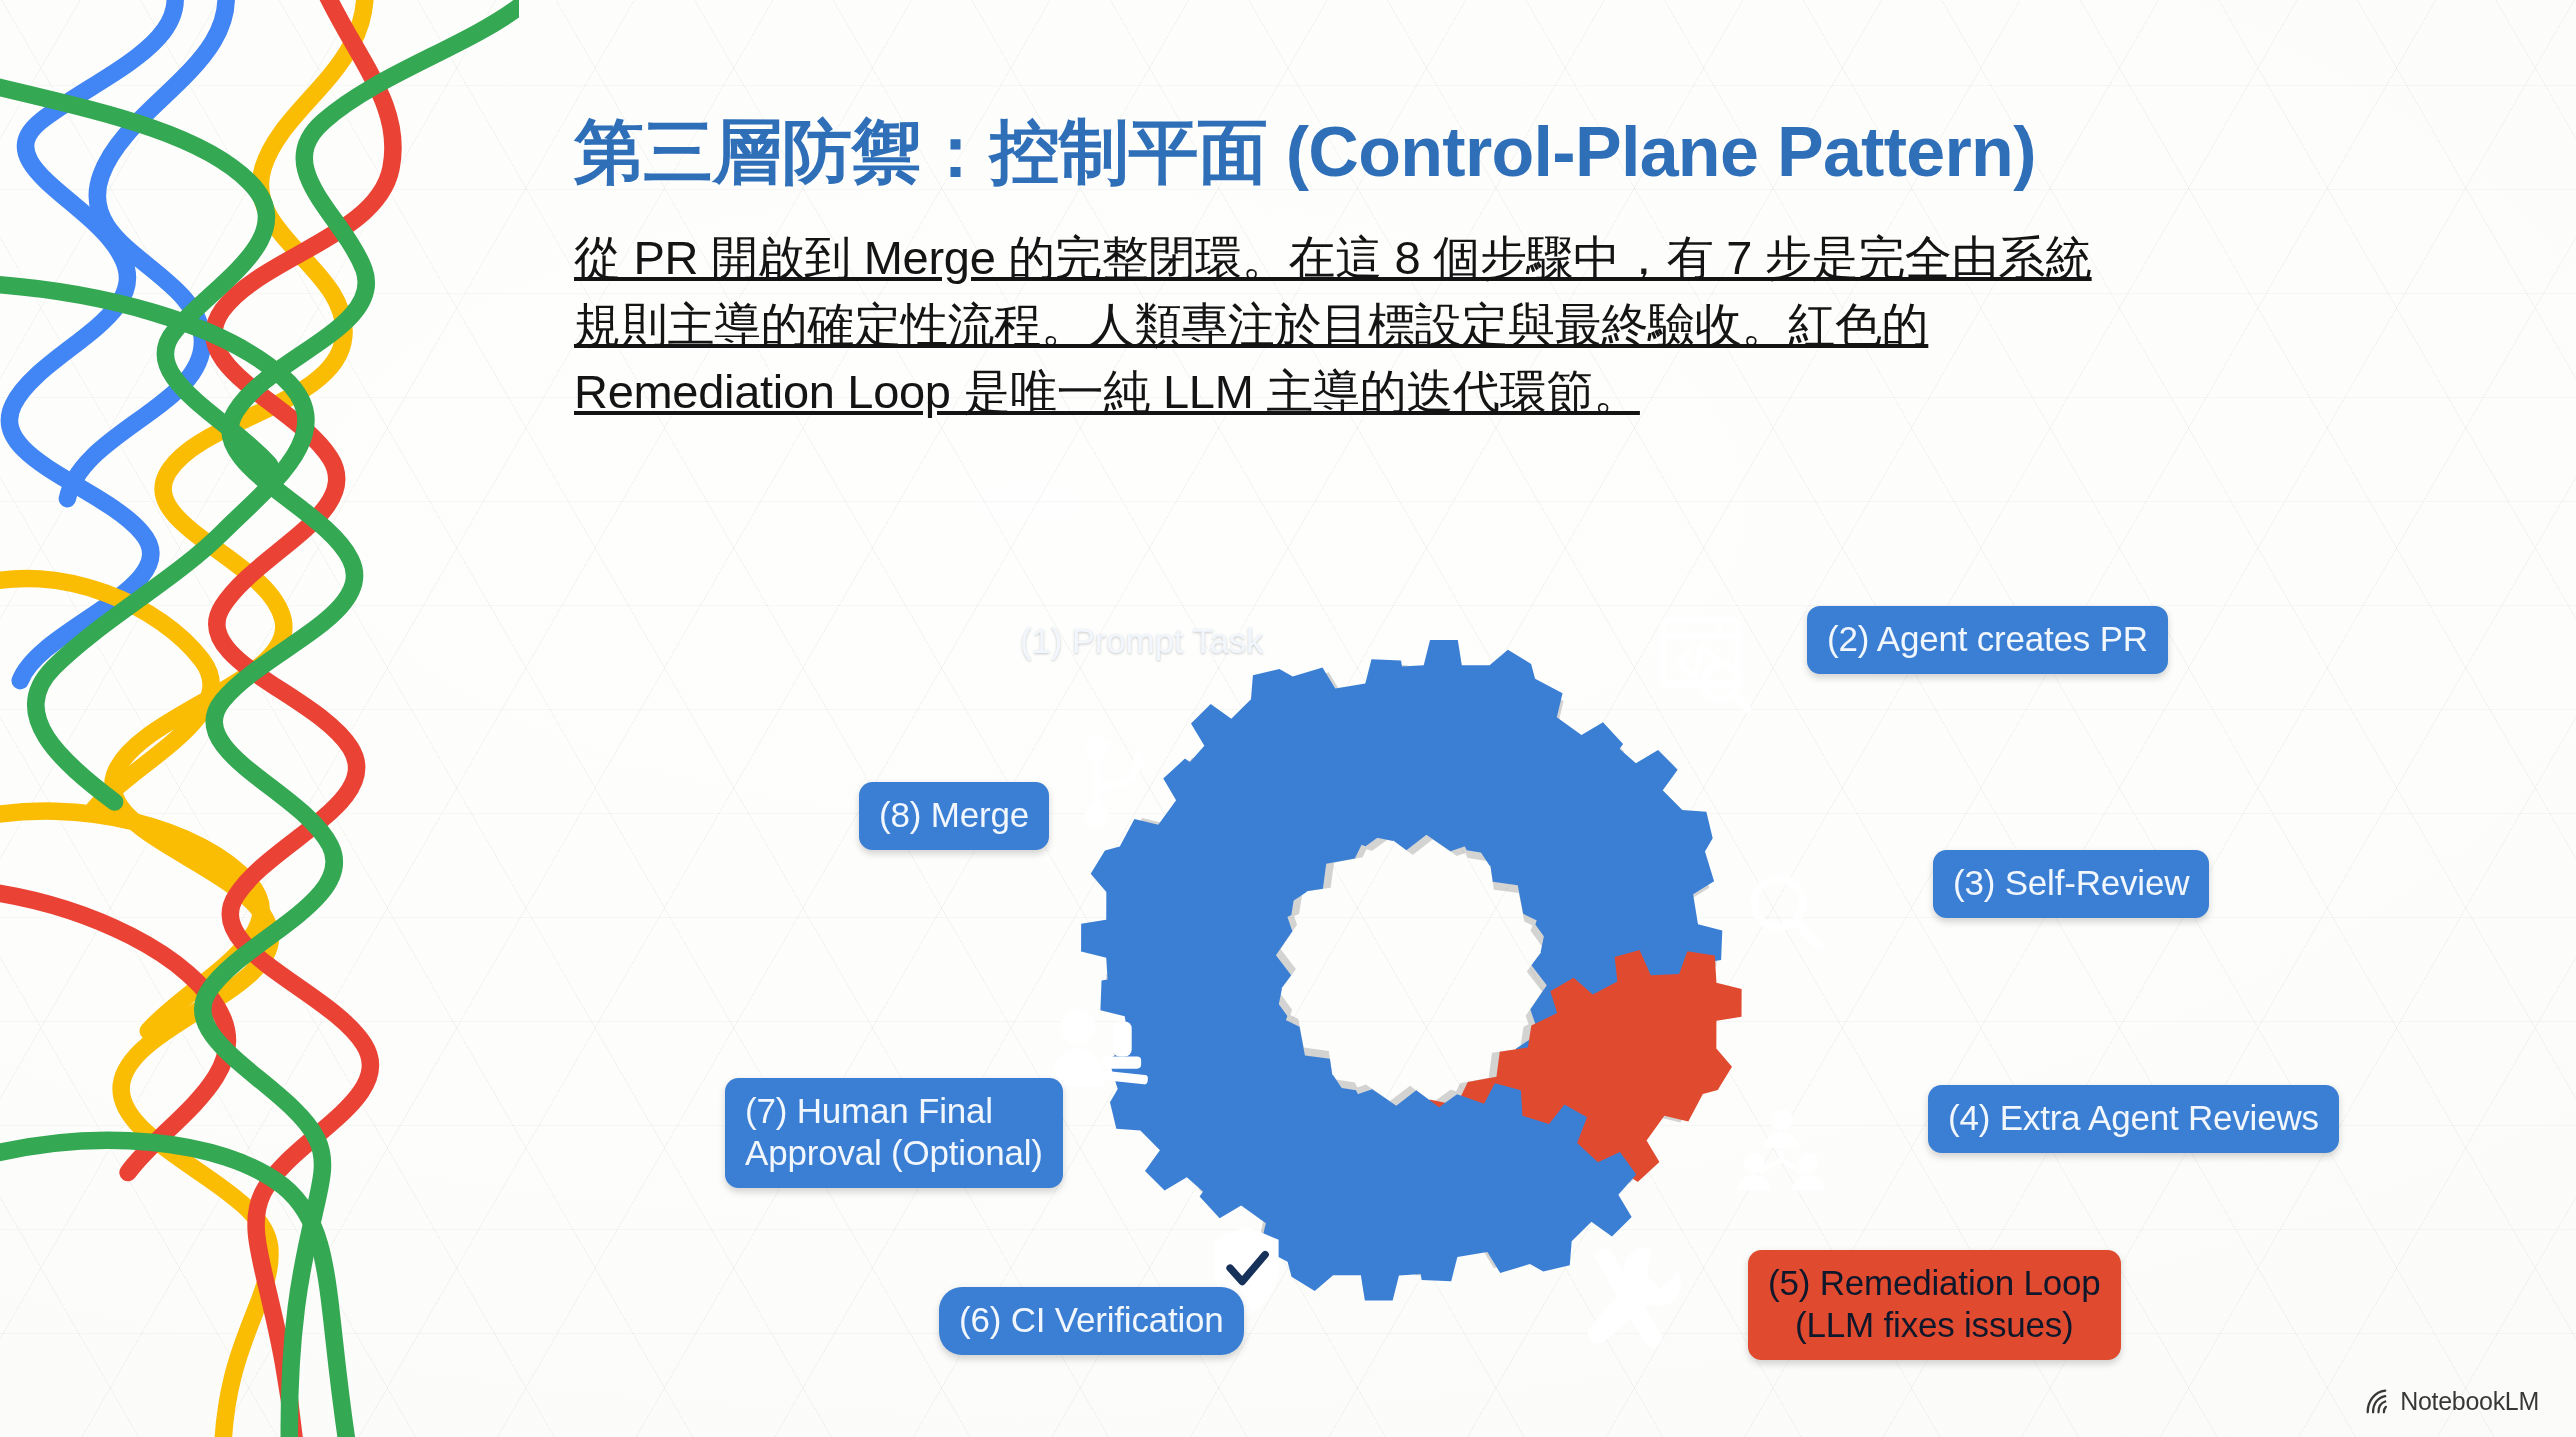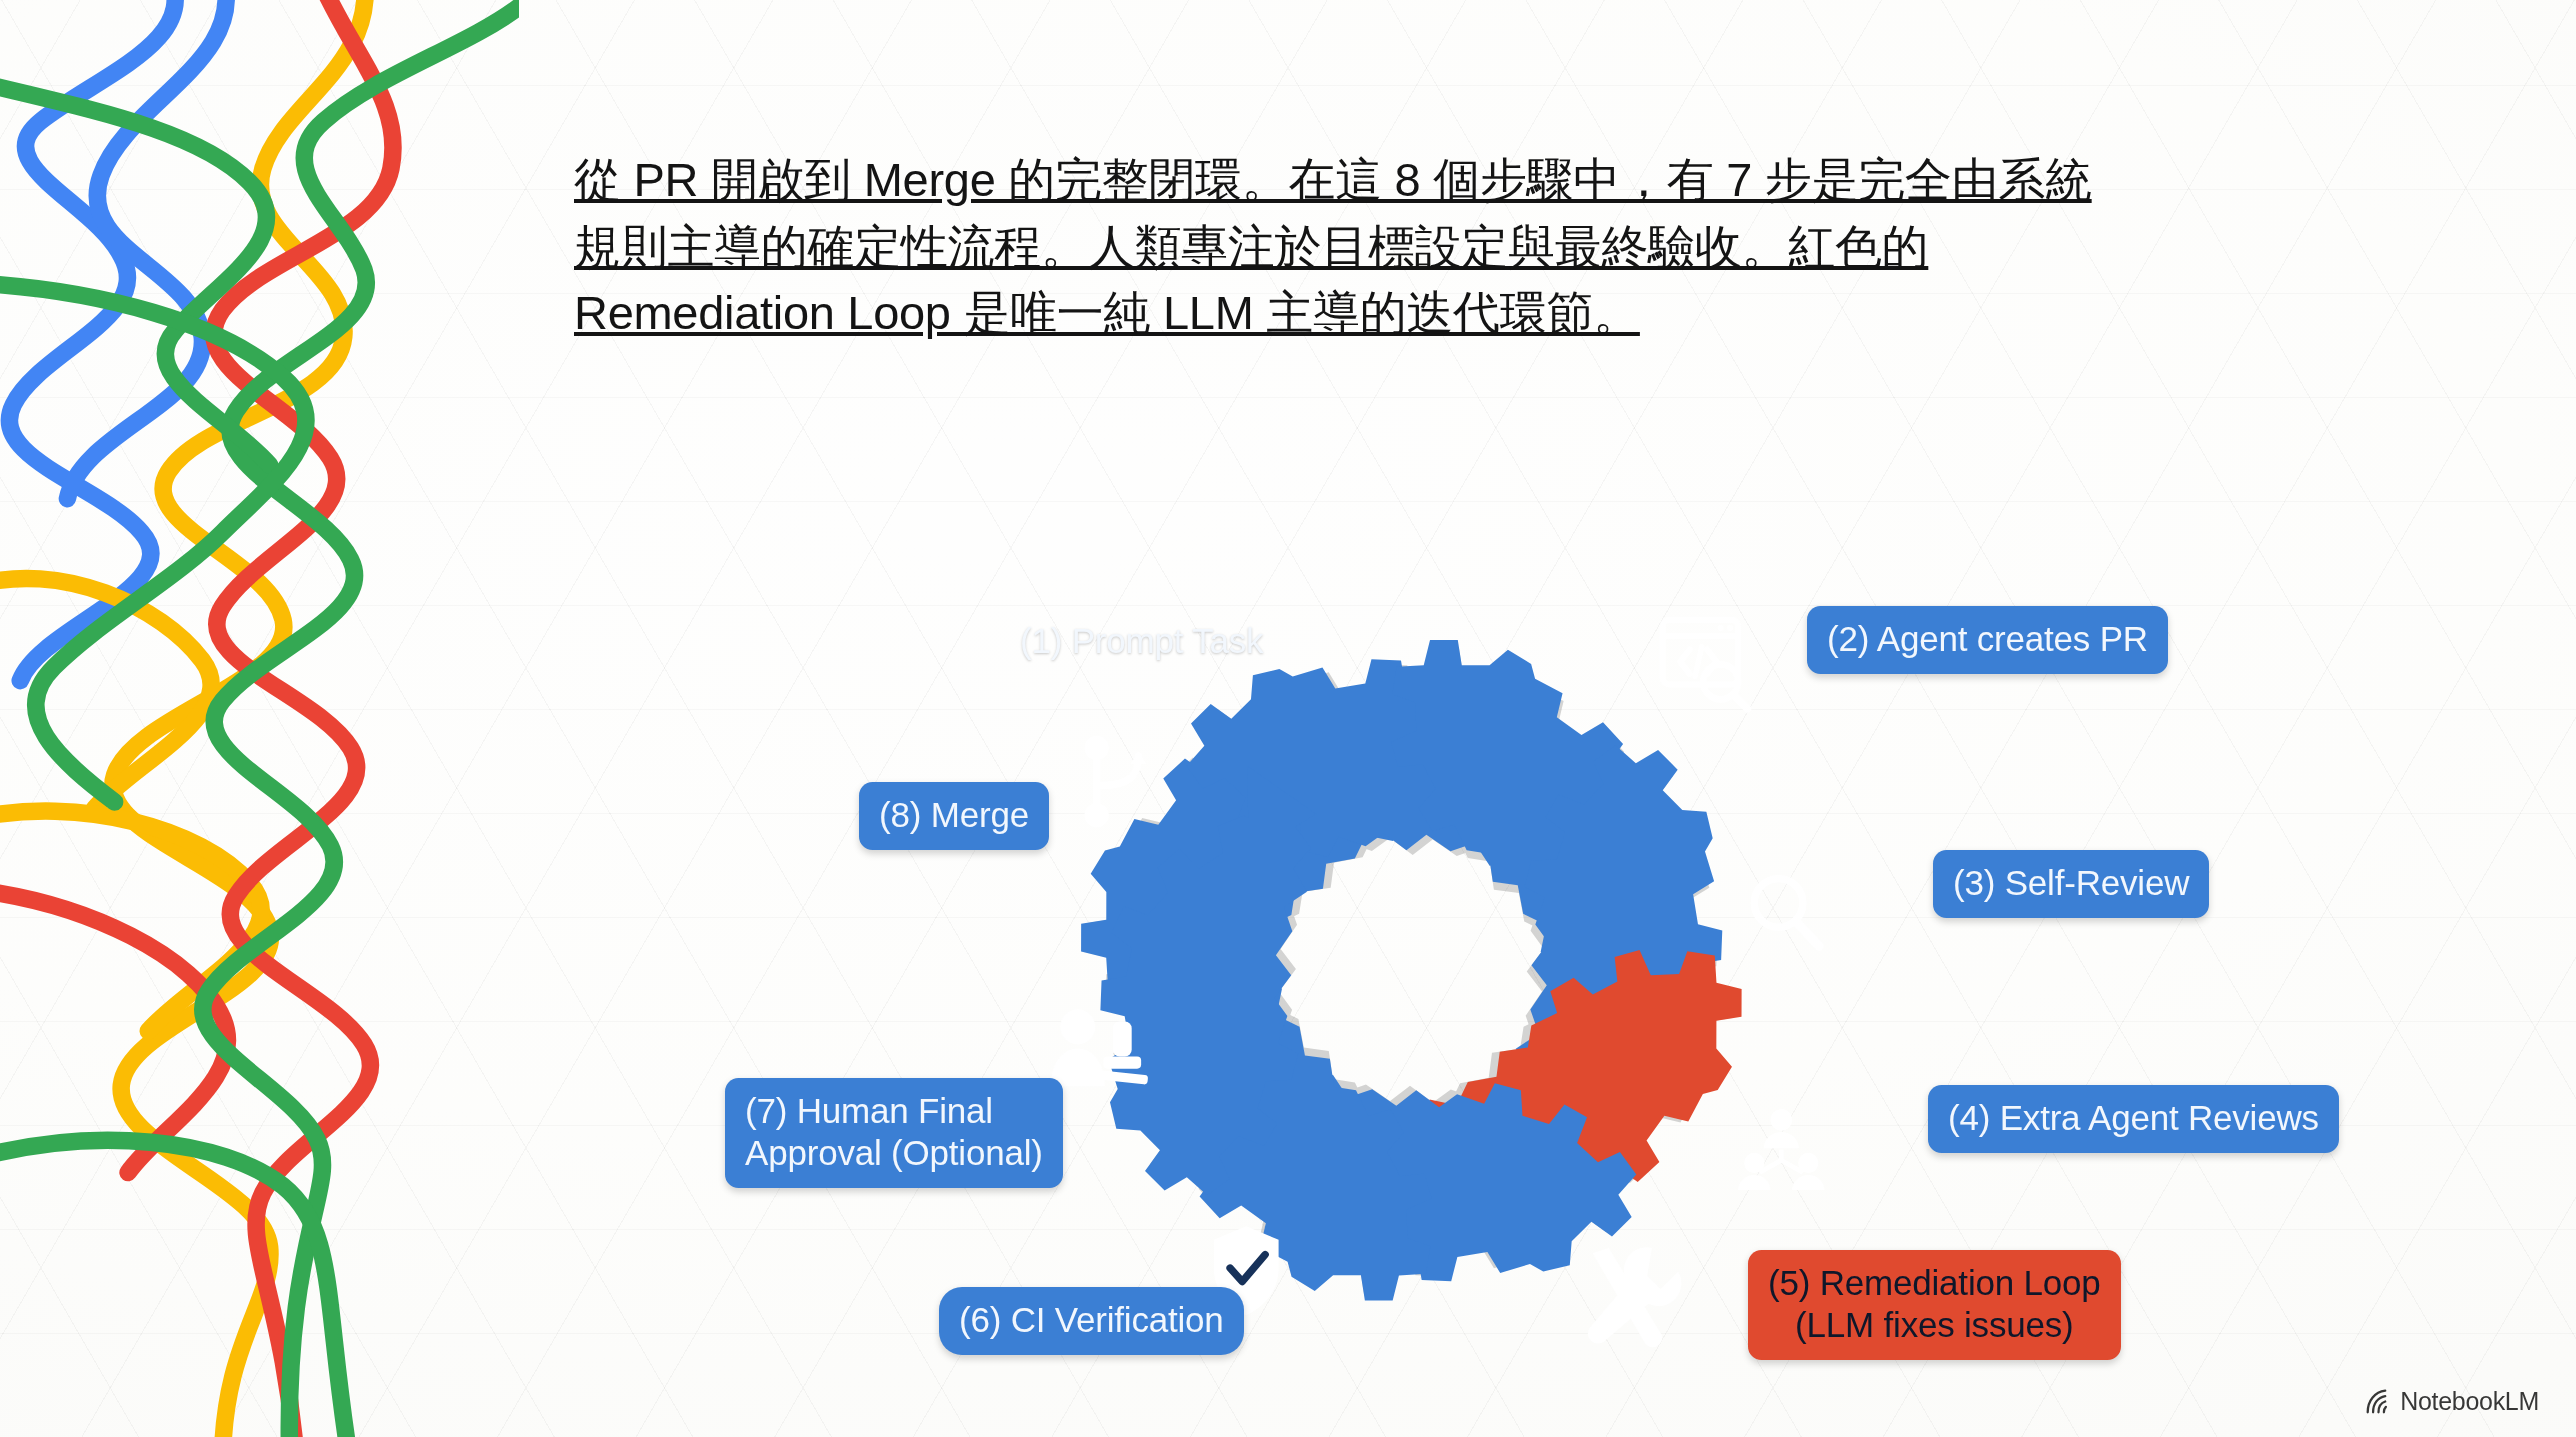--- a/index.html
+++ b/index.html
@@ -60,21 +60,21 @@
     box-shadow:0 3.4px 7.4px rgba(0,0,0,.17);
     white-space:pre;
     letter-spacing:-0.2px;
     box-sizing:border-box;
   }
   .pill.red{background:#e04a2f;color:#0f172a;}
   .pill.center{text-align:center;}
 
   
   #pill-1{left:387px;top:81px;background:transparent;box-shadow:none;padding:0;}
-  #pill-2{left:1174px;top:67px;}
+  #pill-2{left:1174px;top:67px;border-radius:13px;}
   #pill-3{left:1300px;top:311px;}
   #pill-4{left:1295px;top:546px;}
   #pill-5{left:1115px;top:711px;}
   #pill-6{left:306px;top:748px;border-radius:23px;}
   #pill-7{left:92px;top:539px;}
   #pill-8{left:226px;top:243px;}
 
   
   #watermark{
     position:absolute;right:37px;bottom:21.6px;
@@ -105,20 +105,21 @@
     <path stroke="#ea4335" d="M-40,1320 C130,1340 290,1420 330,1510 C370,1600 240,1670 190,1740"></path>
 
     <path stroke="#34a853" d="M770,10 C690,70 560,110 480,180 C400,250 510,320 540,400 C570,485 400,530 350,610 C300,690 480,750 520,830 C560,910 390,965 330,1040 C270,1115 450,1175 490,1255 C530,1335 360,1395 310,1470 C260,1545 430,1610 470,1690 C505,1760 420,1830 430,2174"></path>
     <path stroke="#34a853" d="M-40,120 C120,160 290,190 370,270 C450,350 320,420 260,490 C200,560 340,620 400,690"></path>
     <path stroke="#34a853" d="M-40,420 C150,430 330,480 420,560 C510,640 400,720 330,790 C260,860 150,920 80,990 C10,1060 90,1130 170,1190"></path>
     <path stroke="#34a853" d="M-40,1720 C140,1670 330,1690 420,1760 C500,1825 480,1930 520,2174"></path>
   </g>
 </svg>
 
 <div id="header">
+  <div id="page-title">第三層防禦：控制平面 (Control-Plane Pattern)</div>
   <div id="page-subtitle">從 PR 開啟到 Merge 的完整閉環。在這 8 個步驟中，有 7 步是完全由系統規則主導的確定性流程。人類專注於目標設定與最終驗收。紅色的 Remediation Loop 是唯一純 LLM 主導的迭代環節。</div>
 </div>
 
 <div id="diagram">
 
   <svg id="gear-ring" viewBox="0 0 2680 1300">
     <defs>
 
       <g id="seg">
         <path d="M 0,-470

